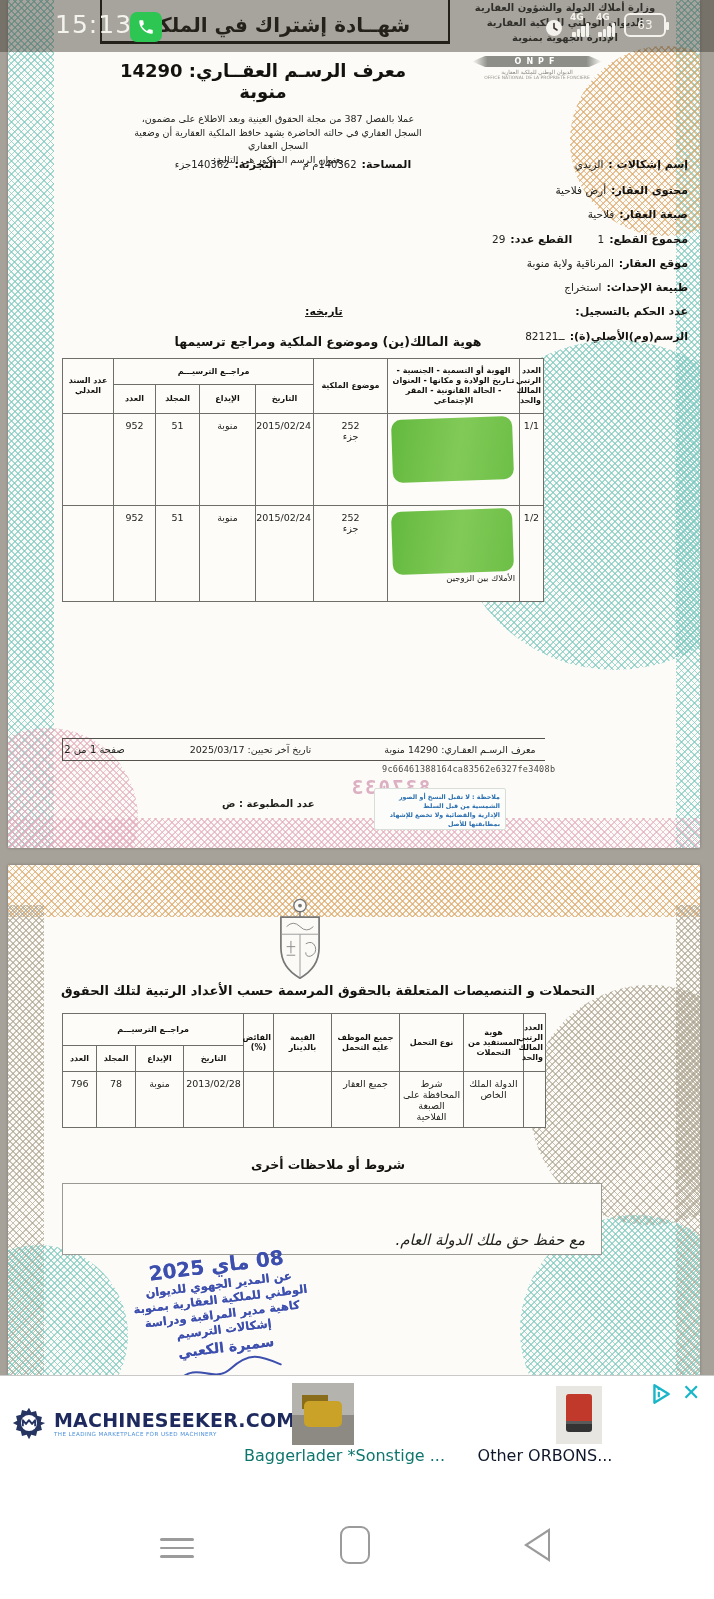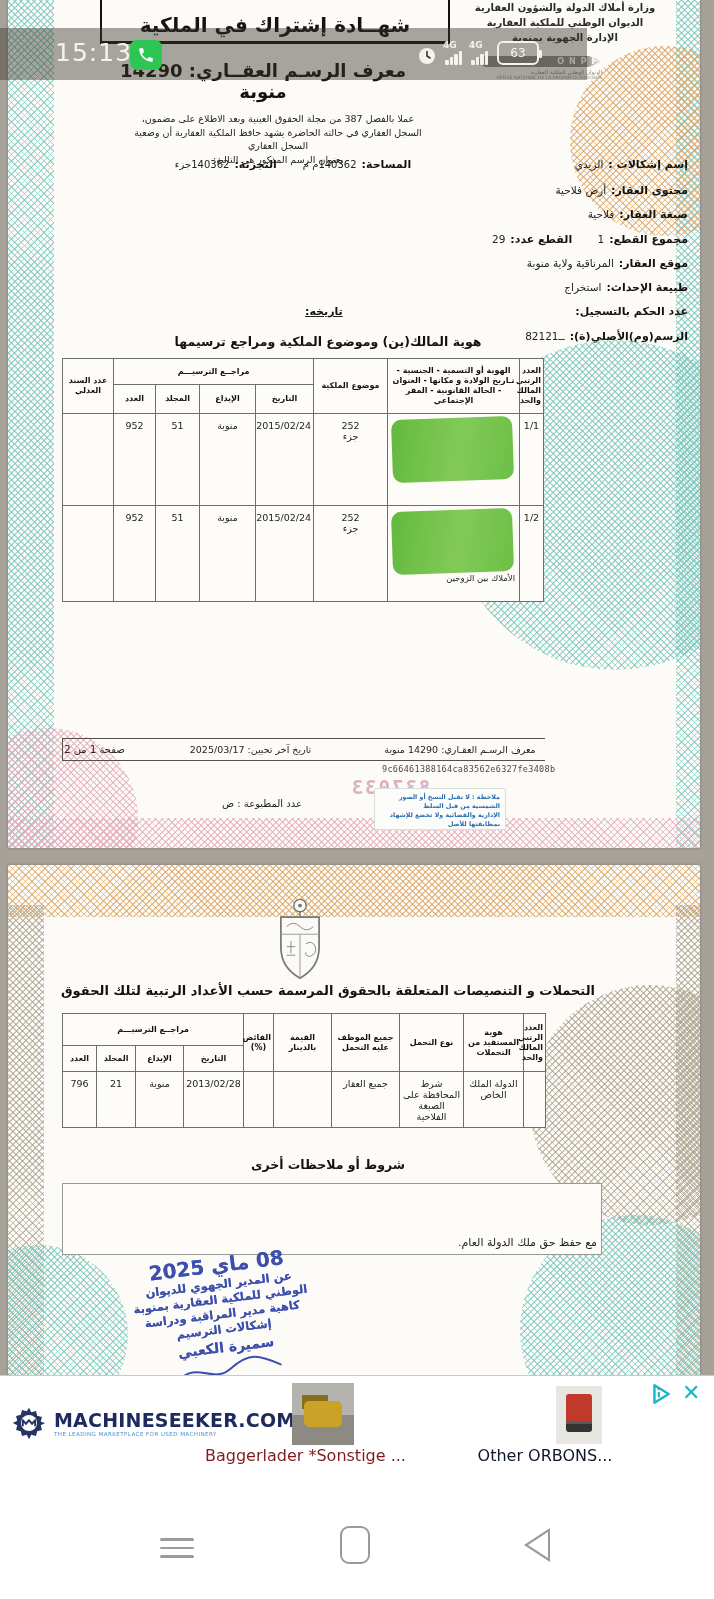--- a/index.html
+++ b/index.html
@@ -13,37 +13,37 @@
   .xh-pink{background-image:repeating-linear-gradient(45deg,rgba(226,170,188,.65) 0 1.3px,transparent 1.3px 4.6px),repeating-linear-gradient(-45deg,rgba(226,170,188,.65) 0 1.3px,transparent 1.3px 4.6px);}
   .xh-gray{background-image:repeating-linear-gradient(45deg,rgba(165,156,136,.6) 0 1.3px,transparent 1.3px 4.6px),repeating-linear-gradient(-45deg,rgba(165,156,136,.6) 0 1.3px,transparent 1.3px 4.6px);}
   .circ{border-radius:50%;}
 
   
   .page{position:absolute;left:8px;width:692px;background:#fcfbf7;overflow:hidden;box-shadow:0 0 3px rgba(0,0,0,.25);}
   #page1{top:0;height:848px;}
   #page2{top:865px;height:510px;}
 
   
-  .statusbar{position:absolute;top:0;left:0;width:587px;height:52px;background:rgba(58,52,44,.44);z-index:50;color:#f4f2ed;margin-top:28px;}
+  .statusbar{position:absolute;top:0;left:0;width:714px;height:52px;background:rgba(58,52,44,.44);z-index:50;color:#f4f2ed;}
   .sb-time{position:absolute;left:55px;top:10px;font-size:25px;letter-spacing:1px;}
   .sb-phone{position:absolute;left:130px;top:12px;width:32px;height:30px;border-radius:7px;background:#2dc653;display:flex;align-items:center;justify-content:center;}
   .sb-right{position:absolute;right:48px;top:13px;display:flex;align-items:flex-end;gap:9px;}
   .sig{display:flex;align-items:flex-end;gap:1px;position:relative;padding-top:9px;}
   .sig b{position:absolute;top:-2px;left:-2px;font-size:9px;font-weight:bold;color:#f4f2ed;}
   .sig i{display:block;width:3.5px;background:#f4f2ed;border-radius:1px;}
   .batt{width:42px;height:24px;border:2px solid #f4f2ed;border-radius:6px;position:relative;display:flex;align-items:center;justify-content:center;font-size:12px;}
   .batt::after{content:"";position:absolute;right:-5px;top:7px;width:3px;height:8px;background:#f4f2ed;border-radius:1px;}
 
   
   .ab{position:absolute;}
   .rtl{direction:rtl;unicode-bidi:plaintext;}
 
   .cert-box{position:absolute;left:92px;top:-8px;width:350px;height:52px;border:2px solid #15130f;border-bottom-width:3px;display:flex;align-items:flex-end;justify-content:center;padding-bottom:4px;font-weight:bold;font-size:20px;color:#15130f;background:rgba(252,251,247,.25);}
   .ministry{position:absolute;right:10px;top:0;width:250px;text-align:center;direction:rtl;font-size:10px;font-weight:bold;color:#2b2b28;line-height:15px;}
-  .onpf{position:absolute;left:464px;top:56px;width:130px;text-align:right;color:#6e6e68;}
+  .onpf{position:absolute;left:464px;top:56px;width:130px;text-align:center;color:#6e6e68;}
   .onpf .wing{height:11px;background:linear-gradient(90deg,transparent,#8e8e88 12%,#8e8e88 88%,transparent);clip-path:polygon(0 50%,10% 0,90% 0,100% 50%,90% 100%,10% 100%);color:#fff;font-size:8px;letter-spacing:5px;line-height:11px;font-weight:bold;}
   .onpf .l1{font-size:5.5px;margin-top:2px;color:#8a8a80;}
   .onpf .l2{font-size:4.5px;color:#97978d;}
 
   .deed-title{position:absolute;left:90px;top:60px;width:330px;text-align:center;direction:rtl;font-weight:bold;font-size:18px;color:#14120e;}
   .intro{position:absolute;left:120px;top:112px;width:300px;text-align:center;direction:rtl;font-size:9.5px;color:#23231f;line-height:13.5px;}
   .surface{position:absolute;left:150px;top:158px;width:270px;direction:rtl;font-size:10px;color:#222;display:flex;gap:26px;justify-content:center;white-space:nowrap;}
   .frow{position:absolute;right:12px;direction:rtl;font-size:10.5px;color:#23231f;white-space:nowrap;}
   .flabel{font-weight:bold;font-size:11px;margin-left:5px;color:#14120e;}
   .sec-title{position:absolute;left:150px;top:334px;width:340px;text-align:center;direction:rtl;font-weight:bold;font-size:12.5px;color:#14120e;}
@@ -57,43 +57,43 @@
   .redact{position:absolute;background:linear-gradient(100deg,#63b93e,#82ca58 55%,#6cbf47);border-radius:10px;transform:rotate(-2deg);}
   .ident-note{position:absolute;bottom:18px;right:4px;font-size:8.5px;direction:rtl;color:#23231f;margin-top:12px;}
 
   
   .p1-footer{position:absolute;left:54px;top:738px;width:483px;height:23px;border-top:1px solid #55524c;border-bottom:1px solid #55524c;display:flex;align-items:center;font-size:9.5px;color:#23231f;}
   .pf-page{width:64px;text-align:center;border-left:1px solid #55524c;align-self:stretch;display:flex;align-items:center;justify-content:center;direction:rtl;font-size:10px;}
   .pf-mid{flex:1;text-align:center;direction:rtl;}
   .pf-ref{width:170px;text-align:center;direction:rtl;}
   .hash{position:absolute;left:374px;top:764px;font-family:"DejaVu Sans Mono",monospace;font-size:8.5px;color:#4c4a44;letter-spacing:.3px;}
   .pinknum{position:absolute;left:328px;top:776px;width:108px;text-align:center;font-size:19px;font-weight:bold;color:#cf8fae;opacity:.7;transform:scaleX(-1);letter-spacing:2px;font-family:"DejaVu Sans Mono",monospace;}
-  .printcnt{position:absolute;left:214px;top:798px;direction:rtl;font-weight:normal;font-size:10px;color:#1d1d1a;}
+  .printcnt{position:absolute;left:214px;top:798px;direction:rtl;font-weight:bold;font-size:10px;color:#1d1d1a;}
   .notebox{position:absolute;left:366px;top:788px;width:132px;height:42px;background:#fcfcfa;border:1px solid #d8ded8;border-radius:2px;padding:3px 5px;direction:rtl;font-size:6.3px;font-weight:bold;color:#2a6fb0;line-height:9px;text-align:right;}
 
   
   .d2-title{position:absolute;left:40px;top:118px;width:560px;text-align:center;direction:rtl;font-weight:bold;font-size:13px;color:#14120e;}
   .cond-title{position:absolute;left:150px;top:292px;width:340px;text-align:center;direction:rtl;font-weight:bold;font-size:12.5px;color:#14120e;}
   .cond-box{position:absolute;left:54px;top:318px;width:540px;height:72px;border:1px solid #9a9a94;background:#fdfcf9;}
-  .cond-note{position:absolute;right:4px;bottom:5px;direction:rtl;font-size:11px;color:#23231f;}
+  .cond-note{position:absolute;right:16px;bottom:5px;direction:rtl;font-size:15px;color:#23231f;font-style:italic;}
   .stamp{position:absolute;left:50px;top:388px;width:330px;transform:rotate(-7deg);color:#3d4fae;text-align:center;direction:rtl;text-shadow:0 0 .6px rgba(61,79,174,.8);}
   .stamp .sdate{font-size:20px;font-weight:bold;letter-spacing:1px;}
   .stamp .sline{font-size:11.5px;font-weight:bold;line-height:15px;}
   .stamp .sname{font-size:14px;font-weight:bold;margin-top:2px;}
 
   
   .ad{position:absolute;left:0;top:1375px;width:714px;height:115px;background:#fff;border-top:1px solid #c9c9c9;z-index:40;}
   .ad-logo{position:absolute;left:10px;top:28px;display:flex;align-items:center;gap:6px;cursor:pointer;}
   .ad-brand{font-size:19px;font-weight:bold;color:#1e2a5e;letter-spacing:.2px;}
   .ad-tag{font-size:5.6px;color:#4a90d9;letter-spacing:.4px;}
   .thumb1{position:absolute;left:292px;top:7px;width:62px;height:62px;background:linear-gradient(180deg,#b5b3ae 0 52%,#8c8a82 52% 100%);overflow:hidden;}
   .thumb1::after{content:"";position:absolute;left:12px;top:18px;width:38px;height:26px;background:#c9a227;border-radius:5px;box-shadow:-8px -12px 0 -6px #8a6d1a;}
   .thumb2{position:absolute;left:556px;top:10px;width:46px;height:58px;background:#e8e6e0;overflow:hidden;}
   .thumb2::after{content:"";position:absolute;left:10px;top:8px;width:26px;height:38px;background:linear-gradient(#c0392b 0 70%,#5a5a5a 70% 80%,#333 80% 100%);border-radius:3px;}
-  .cap1{position:absolute;left:205px;top:70px;width:240px;text-align:left;font-size:16px;color:#7f1d1d;cursor:pointer;}
+  .cap1{position:absolute;left:205px;top:70px;width:240px;text-align:right;font-size:16px;color:#0f766e;cursor:pointer;}
   .cap2{position:absolute;left:455px;top:70px;width:180px;text-align:center;font-size:16px;color:#0f172a;cursor:pointer;}
   .adchoices{position:absolute;left:648px;top:6px;width:26px;height:24px;cursor:pointer;}
   .ad-close{position:absolute;left:682px;top:4px;font-size:22px;color:#19b5c8;cursor:pointer;line-height:26px;}
 
   
   .nav{position:absolute;left:0;top:1490px;width:714px;height:109px;background:#fff;z-index:40;}
   .nav-menu{position:absolute;left:160px;top:42px;width:34px;cursor:pointer;}
   .nav-menu i{display:block;height:2.5px;background:#9b9b9b;margin:6px 0;border-radius:2px;}
   .nav-home{position:absolute;left:340px;top:36px;width:30px;height:38px;border:2.5px solid #9b9b9b;border-radius:9px;cursor:pointer;}
   .nav-back{position:absolute;left:524px;top:38px;width:0;height:0;border-top:17px solid transparent;border-bottom:17px solid transparent;border-right:26px solid #9b9b9b;cursor:pointer;}
@@ -292,21 +292,21 @@
       </tr>
       <tr style="height:56px;">
         <td></td>
         <td>الدولة الملك الخاص</td>
         <td>شرط المحافظة على الصبغة الفلاحية</td>
         <td>جميع العقار</td>
         <td></td>
         <td></td>
         <td>2013/02/28</td>
         <td>منوبة</td>
-        <td>21</td>
+        <td>78</td>
         <td>796</td>
       </tr>
     </tbody>
       </table>
 
     <div class="cond-title">شروط أو ملاحظات أخرى</div>
     <div class="cond-box">
       <div class="cond-note">مع حفظ حق ملك الدولة العام.</div>
     </div>
 

